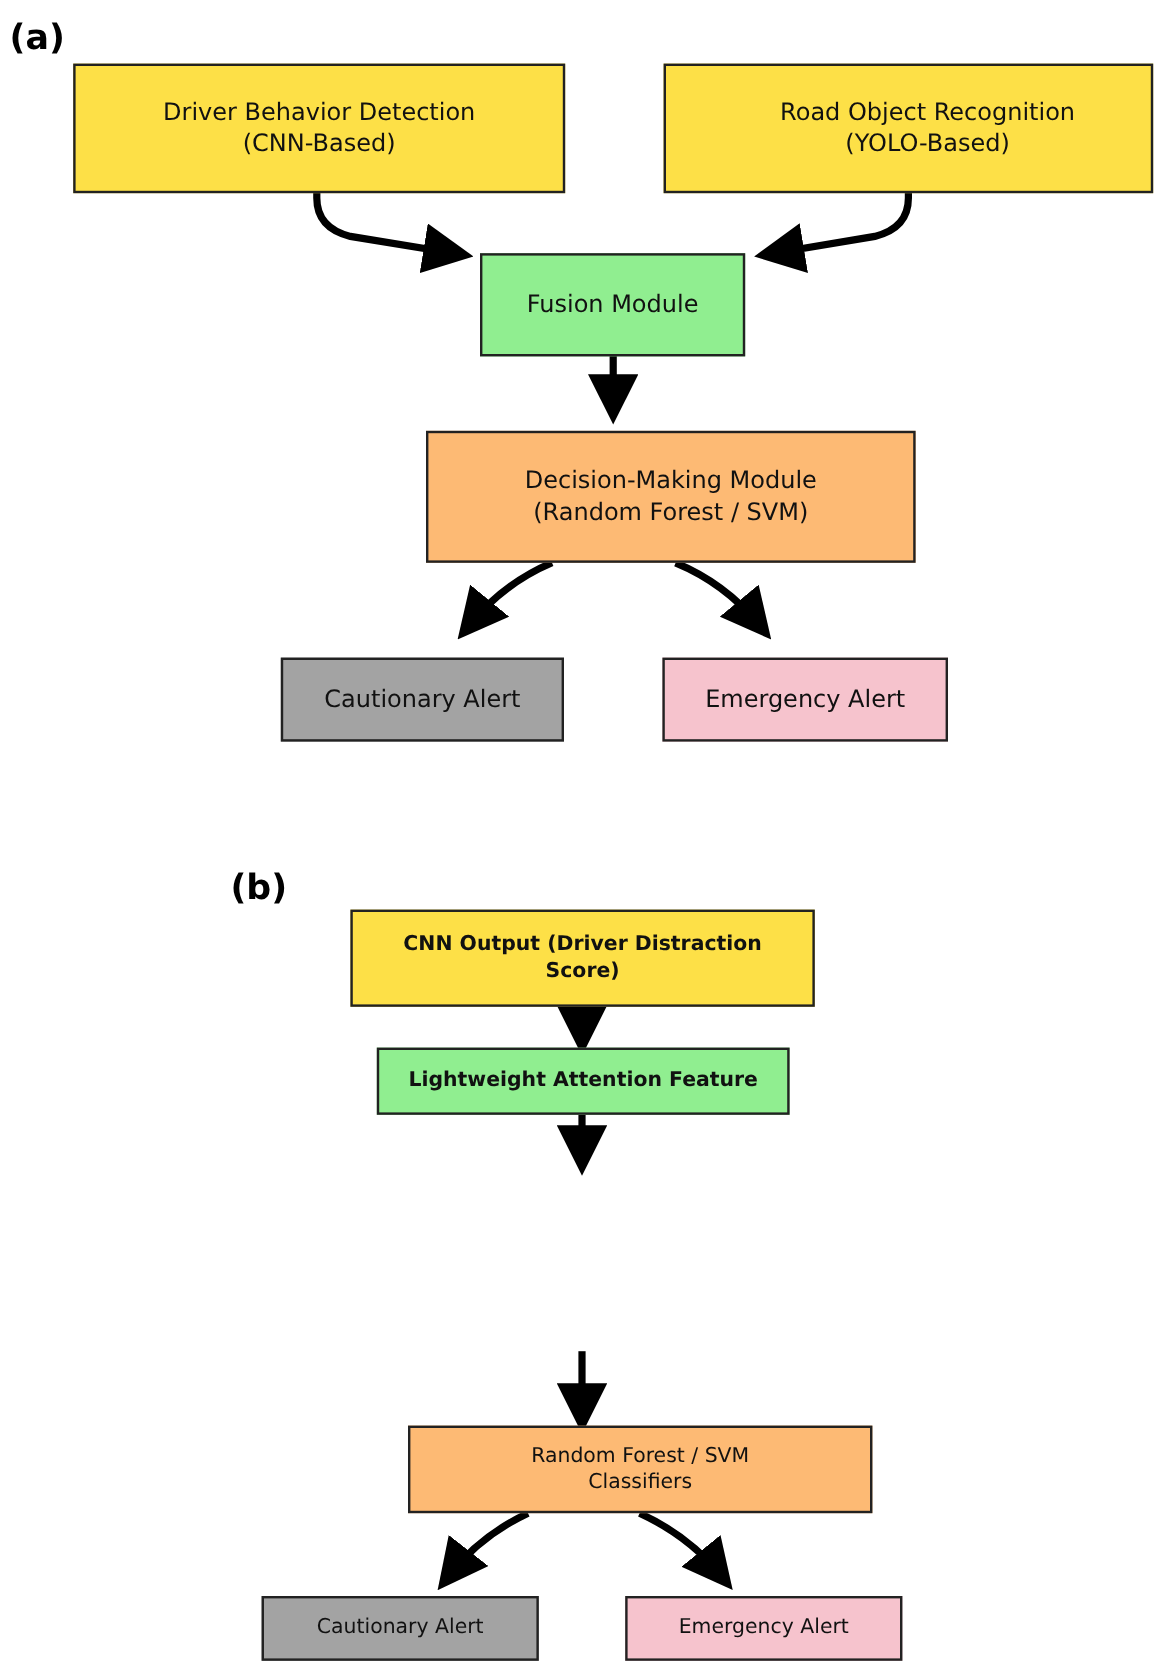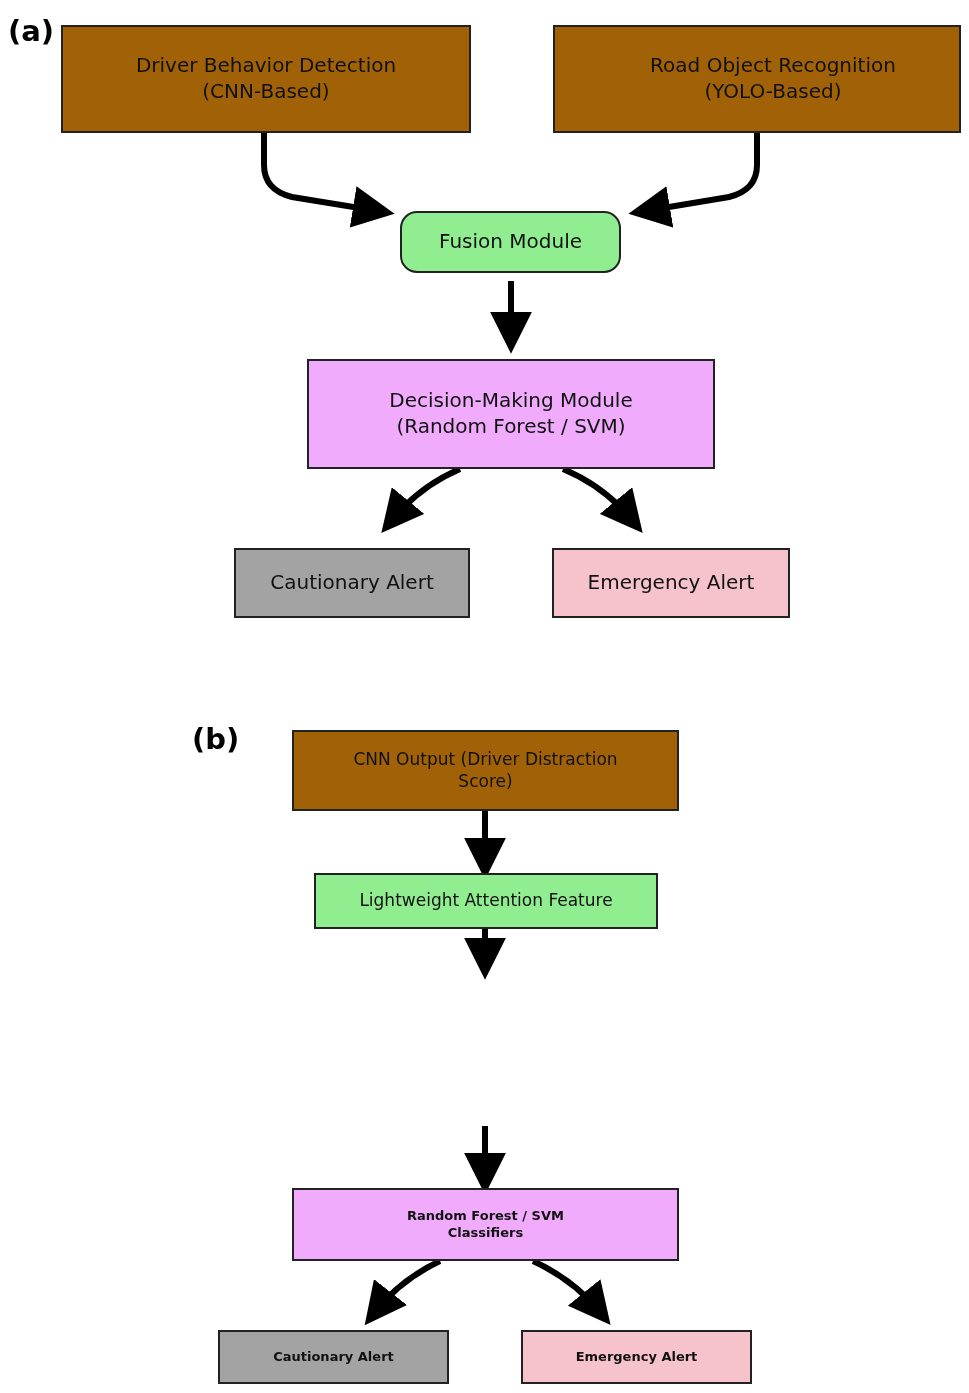--- a/index.html
+++ b/index.html
@@ -39,29 +39,29 @@
     border: 2px solid #222222;
     display: flex;
     align-items: center;
     justify-content: center;
     text-align: center;
     color: #111111;
     line-height: 1.28;
     padding: 4px 8px;
     white-space: pre-line;
   }
-  .n-blue   { background: #a16207; }
+  .n-blue   { background: #fde047; margin-top: 28px; }
   .n-green  { background: #90ee90; }
-  .n-yellow { background: #f0abfc; }
+  .n-yellow { background: #fdba74; margin-left: 48px; }
   .n-orange { background: #a3a3a3; }
   .n-pink   { background: #f6c3cd; }
 
   .a-top { font-size: 20px; }
-  .b-box { font-size: 17px; font-weight: normal; }
-  .b-box-plain { font-size: 13px; font-weight: bold; }
+  .b-box { font-size: 17px; font-weight: bold; }
+  .b-box-plain { font-size: 17px; }
 </style>
 </head>
 <body>
 
 <div class="canvas">
 
   <svg class="arrows" viewBox="0 0 969 1393">
     <defs>
       <marker id="arrowhead" markerWidth="7" markerHeight="7" refX="4.2" refY="3.5" orient="auto">
         <polygon points="0 0, 7 3.5, 0 7" fill="#000000"></polygon>
@@ -85,21 +85,21 @@
 
   <div class="panel-label" style="left:8px; top:14px;">(a)</div>
   <div class="panel-label" style="left:192px; top:722px;">(b)</div>
 
   <div class="node n-blue a-top" style="left:61px; top:25px; width:410px; height:108px;">Driver Behavior Detection
 (CNN-Based)</div>
 
   <div class="node n-blue a-top" style="left:553px; top:25px; width:408px; height:108px;padding-left:40px;">Road Object Recognition
 (YOLO-Based)</div>
 
-  <div class="node n-green a-top" style="left:400px; top:211px; width:221px; height:62px;border-radius:17px;">Fusion Module</div>
+  <div class="node n-green a-top" style="left:400px; top:211px; width:221px; height:86px;">Fusion Module</div>
 
   <div class="node n-yellow a-top" style="left:307px; top:359px; width:408px; height:110px;">Decision-Making Module
 (Random Forest / SVM)</div>
 
   <div class="node n-orange a-top" style="left:234px; top:548px; width:236px; height:70px;">Cautionary Alert</div>
 
   <div class="node n-pink a-top" style="left:552px; top:548px; width:238px; height:70px;">Emergency Alert</div>
 
   <div class="node n-blue b-box" style="left:292px; top:730px; width:387px; height:81px;">CNN Output (Driver Distraction
 Score)</div>

